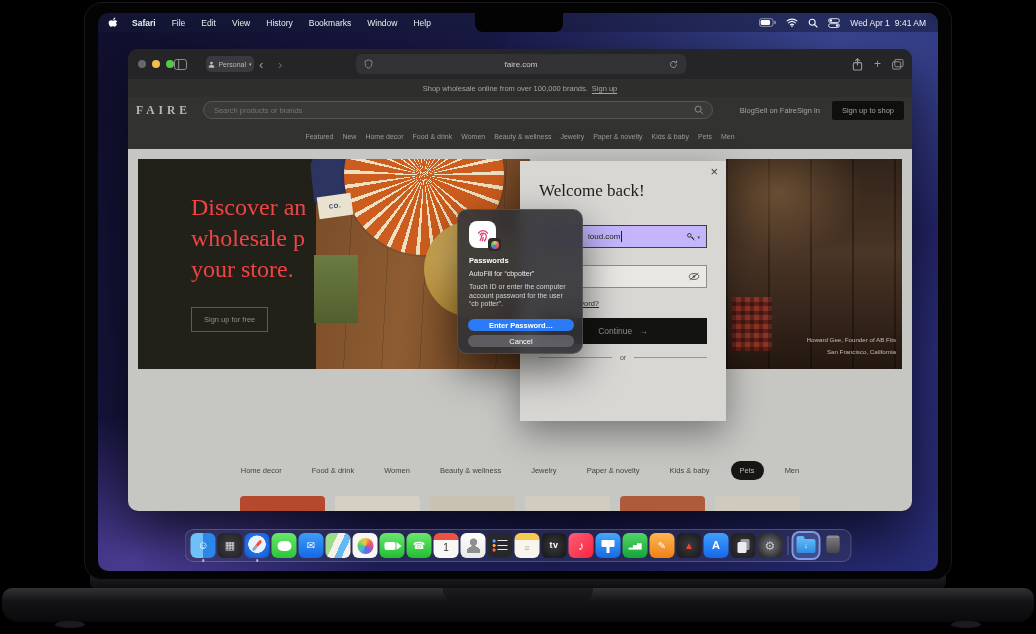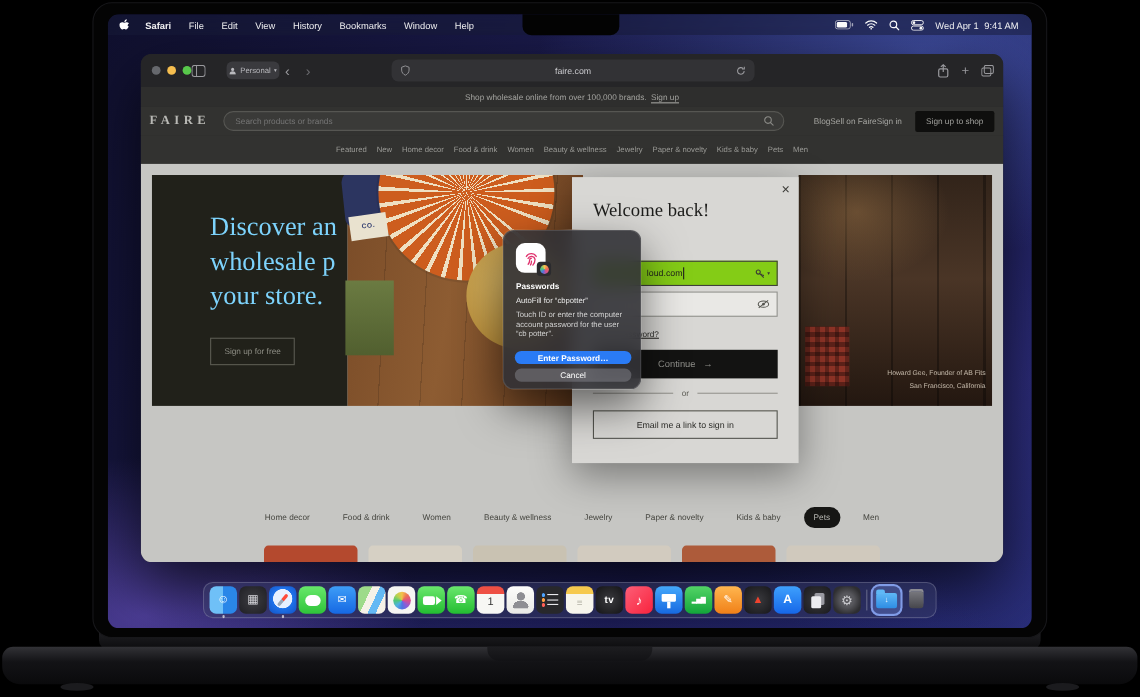--- a/index.html
+++ b/index.html
@@ -56,21 +56,21 @@
   .sbar input{flex:1;background:transparent;border:none;outline:none;color:#84847f;font-size:7.5px;font-family:inherit;}
   .hlinks{display:flex;align-items:center;gap:0;margin-left:auto;color:#a5a5a1;font-size:7.5px;white-space:nowrap;justify-content:flex-end;}
   .cta-dark{background:#0f0f0e;color:#a2a29e;font-size:7.5px;padding:5px 10px;border-radius:2px;white-space:nowrap;}
   .snav{left:0;top:74px;width:100%;height:26px;background:#323230;display:flex;align-items:center;justify-content:center;gap:9px;
     color:#9b9b97;font-size:7px;}
   .page-bg{left:0;top:100px;width:100%;height:362px;background:#c6c6c3;}
 
   
   .hero{left:10px;top:110px;width:764px;height:210px;overflow:hidden;}
   .hero-panel{position:absolute;left:0;top:0;width:178px;height:210px;background:#21211a;}
-  .hero-line{font-family:"Liberation Serif","DejaVu Serif",serif;font-size:24px;line-height:31px;color:#7dd3fc;}
+  .hero-line{font-family:"Liberation Serif","DejaVu Serif",serif;font-size:24px;line-height:31px;color:#ef4444;}
   .hero-copy{position:absolute;left:53px;top:33px;width:140px;}
   .hero-cta{position:absolute;left:53px;top:148px;padding:7px 12px;border:1px solid #5b5b52;color:#8e8e85;font-size:7.5px;}
   .photo-l{position:absolute;left:178px;top:0;width:214px;height:210px;background:
       repeating-linear-gradient(93deg, rgba(0,0,0,.14) 0 1px, transparent 1px 38px),
       linear-gradient(100deg,#7a4c28,#8d5c32 45%,#6b3f20);}
   .knit{position:absolute;left:-4px;top:-6px;width:70px;height:52px;background:#2c3560;border-radius:10px;transform:rotate(-6deg);}
   .tagcard{position:absolute;left:2px;top:36px;width:34px;height:22px;background:#e9e2cf;transform:rotate(-8deg);
     display:flex;align-items:center;justify-content:center;color:#2e3a6e;font-weight:700;font-size:6px;letter-spacing:.5px;}
   .fan{position:absolute;left:28px;top:-64px;width:160px;height:160px;border-radius:50%;
     background:repeating-conic-gradient(from 120deg,#cd5d1e 0 8deg,#efe0c2 8deg 11deg);
@@ -97,21 +97,21 @@
   .cards{left:0;top:447px;width:784px;display:flex;justify-content:center;gap:10px;}
   .card{width:85px;height:20px;border-radius:4px 4px 0 0;}
   .c1{background:#b4492e;} .c2{background:#d6d0c4;} .c3{background:#c9c2b2;}
   .c4{background:#d2cbbf;} .c5{background:#ad5b3a;} .c6{background:#d0c9bd;}
 
   
   .modal{left:392px;top:112px;width:206px;height:260px;background:#d8d7d4;box-shadow:0 12px 34px rgba(0,0,0,.4);}
   .modal-close{position:absolute;right:8px;top:4px;font-size:13px;color:#3c3c38;line-height:1;}
   .modal-title{position:absolute;left:19px;top:20px;font-family:"Liberation Serif","DejaVu Serif",serif;font-size:17px;color:#1d1d1b;}
   .field{position:absolute;left:19px;width:168px;height:23px;box-sizing:border-box;display:flex;align-items:center;}
-  .f-email{top:64px;background:#84cc16;border:1.5px solid #3f3f3b;margin-top:12px;}
+  .f-email{top:64px;background:#c4b5fd;border:1.5px solid #3f3f3b;}
   .f-pass{top:104px;background:#e9e8e5;border:1px solid #8f8f8a;}
   .f-email .val{margin-left:48px;font-size:8px;color:#1f1f1d;}
   .caret{display:inline-block;width:1px;height:11px;background:#1f1f1d;margin-left:1px;vertical-align:middle;}
   .f-ic{margin-left:auto;margin-right:6px;display:flex;align-items:center;gap:1px;color:#3a3a36;}
   .forgot{position:absolute;left:19px;top:138px;font-size:7.5px;color:#2e2e2a;text-decoration:underline;}
   .btn-continue{position:absolute;left:19px;top:157px;width:168px;height:26px;background:#131312;color:#8f8f8a;
     display:flex;align-items:center;justify-content:center;gap:7px;font-size:8.5px;box-sizing:border-box;}
   .or-row{position:absolute;left:19px;top:192px;width:168px;display:flex;align-items:center;gap:8px;color:#5c5c55;font-size:7.5px;}
   .or-row i{flex:1;height:1px;background:#96968f;}
   .btn-maillink{position:absolute;left:19px;top:212px;width:168px;height:26px;border:1px solid #55554f;color:#2c2c28;
@@ -419,21 +419,20 @@
         <span class="forgot">Forgot password?</span>
         <div class="btn-continue">
           <span>Continue</span>
           <span>→</span>
         </div>
         <div class="or-row">
           <i></i>
             <span>or</span>
             <i></i>
         </div>
-        <div class="btn-maillink">Email me a link to sign in</div>
       </div>
 
       <div class="abs tid">
         <div class="fp-wrap">
           <div class="fp">
             <svg width="18" height="18" viewBox="0 0 24 24" fill="none" stroke="#e0336e" stroke-width="1.6" stroke-linecap="round">
               <path d="M6 9.5a7 7 0 0 1 12 0"></path>
               <path d="M8 12a4.5 4.5 0 0 1 8.5 1.1c0 3-1 5.2-2.6 6.9"></path>
               <path d="M12 11.7a2 2 0 0 0-2 2c0 2.3-.6 3.9-1.8 5.3"></path>
               <path d="M12.2 15.2c0 1.9-.5 3.5-1.2 4.6"></path>

